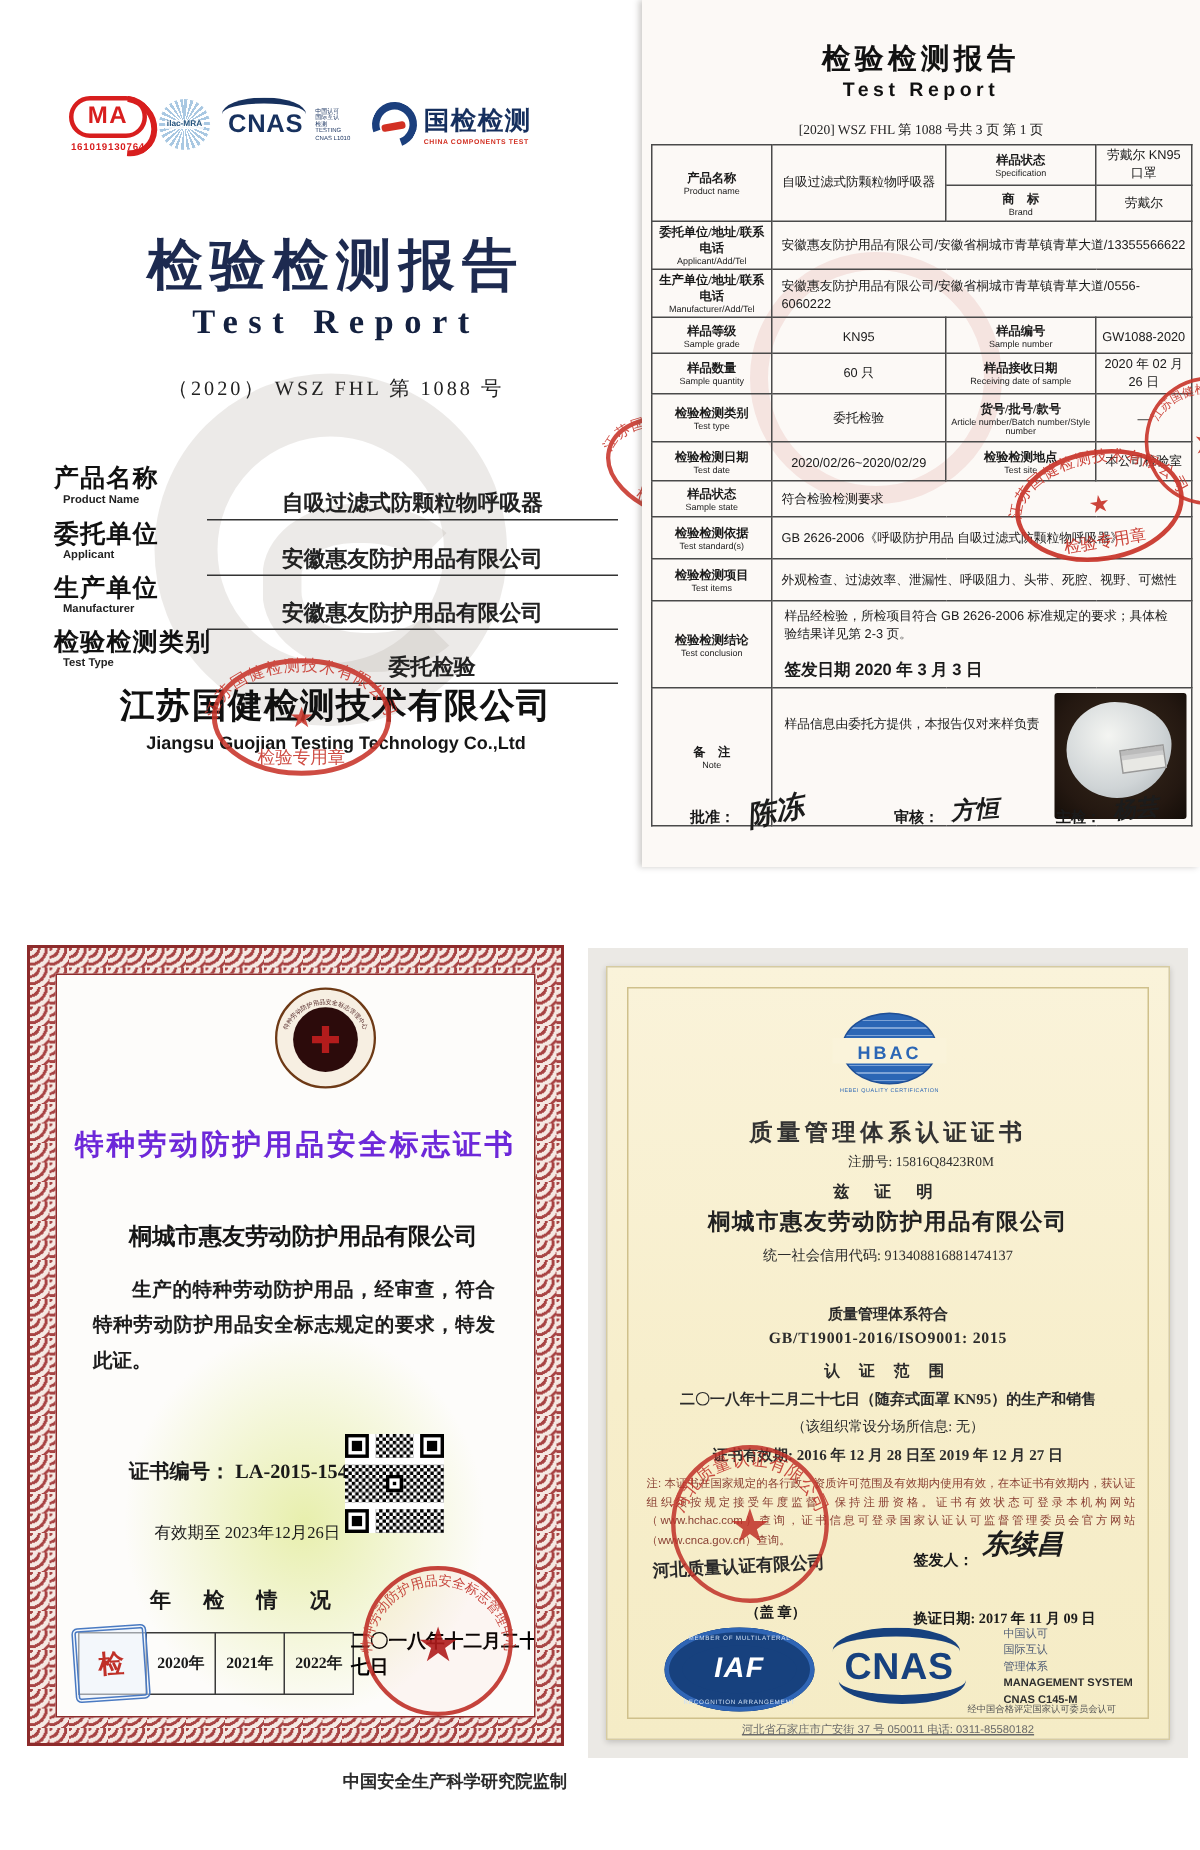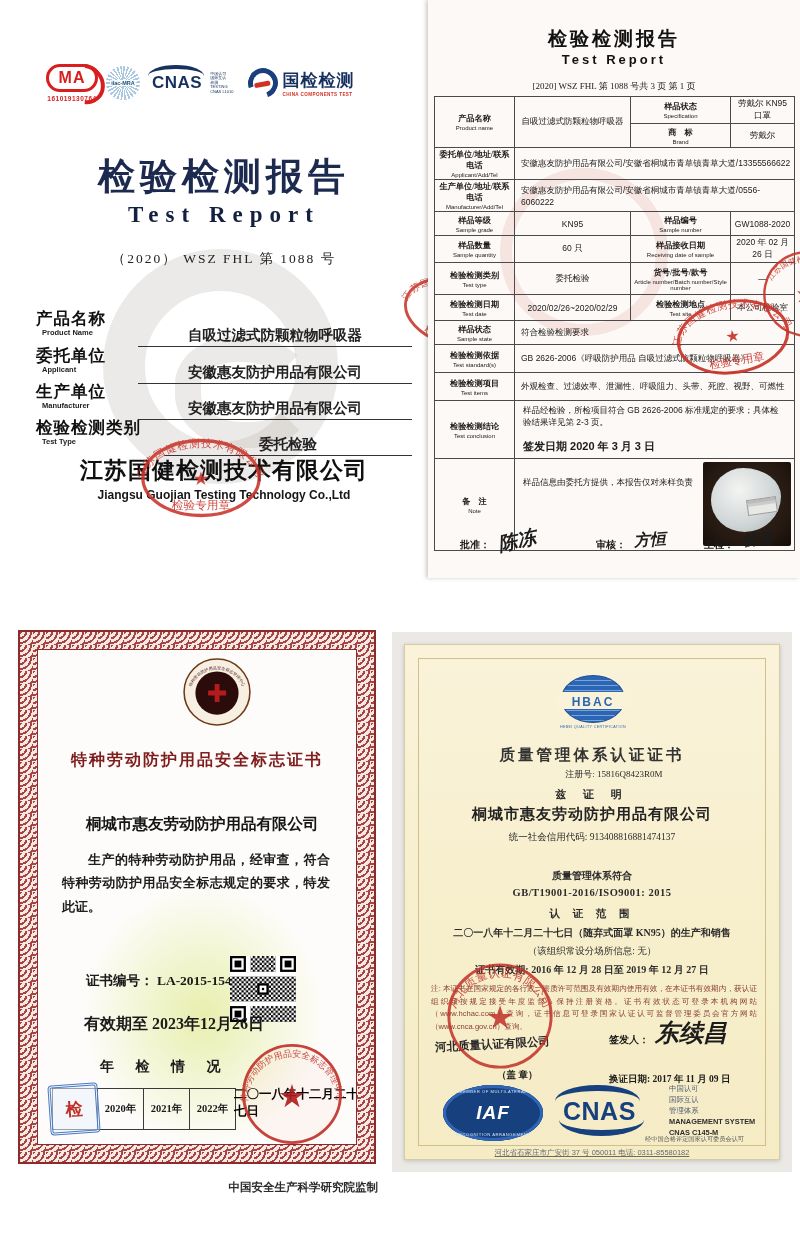--- a/index.html
+++ b/index.html
@@ -108,28 +108,28 @@
   .safety{position:absolute;left:18px;top:628px;width:364px;height:596px;background:#fff}
   .safety-border{position:absolute;left:0;top:2px;width:358px;height:534px;padding:17px;
     background:
       repeating-radial-gradient(circle at 0 0,rgba(158,47,47,.9) 0 2px,rgba(244,230,224,.9) 2px 5px);
     background-size:13px 13px;border:2px solid #8d2b2b}
   .safety-inner{position:relative;width:100%;height:100%;background:#fdfcfa;border:1px solid #8d2b2b;overflow:hidden}
   .green-wm{position:absolute;left:40px;top:230px;width:250px;height:270px;
     background:radial-gradient(ellipse at center,rgba(214,228,110,.55),rgba(214,228,110,0) 68%)}
   .emblem{position:absolute;left:143px;top:6px;width:72px;height:72px}
   .sf-title{position:absolute;left:0;top:100px;width:100%;text-align:center;
-    font-family:"Liberation Serif",serif;font-size:16px;font-weight:800;color:#7f1d1d;letter-spacing:2px}
+    font-family:"Liberation Serif",serif;font-size:19px;font-weight:800;color:#6d28d9;letter-spacing:2px}
   .sf-company{position:absolute;left:48px;top:164px;font-family:"Liberation Serif",serif;font-size:15.5px;font-weight:800;color:#151515}
   .sf-para{position:absolute;left:24px;right:26px;font-family:"Liberation Serif",serif;
     font-size:13px;font-weight:700;color:#1d1d1d;line-height:1.8;text-indent:2em;text-align:justify}
   .sf-p1{top:198px}.sf-p2{top:266px}
   .sf-certno{position:absolute;left:48px;top:322px;font-family:"Liberation Serif",serif;font-size:13.5px;font-weight:800}
   .qr{position:absolute;left:192px;top:306px;width:66px;height:66px;background:#fff}
-  .sf-valid{position:absolute;left:46px;top:364px;font-family:"Liberation Serif",serif;font-size:16px;font-weight:700}
+  .sf-valid{position:absolute;left:65px;top:364px;font-family:"Liberation Serif",serif;font-size:11px;font-weight:400}
   .sf-annual{position:absolute;left:62px;top:408px;font-family:"Liberation Serif",serif;font-size:14px;font-weight:800;letter-spacing:9px}
   .annual-table{position:absolute;left:14px;top:438px;display:flex}
   .annual-cell{width:46px;height:42px;border:1.5px solid #3a3a3a;border-left:none;display:flex;align-items:center;justify-content:center;
     font-size:10.5px;font-weight:700;font-family:"Liberation Serif",serif}
   .annual-cell:first-child{border-left:1.5px solid #3a3a3a;position:relative}
   .jian-stamp{position:absolute;left:-4px;top:-5px;width:50px;height:50px;border:3px double #4a7ac2;border-radius:4px;
     background:rgba(235,242,252,.55);display:flex;align-items:center;justify-content:center;transform:rotate(-4deg)}
   .jian-stamp span{color:#c03028;font-size:17px;font-weight:800;font-family:"Liberation Serif",serif}
   .sf-stamp{left:198px;top:388px;width:112px;height:112px;opacity:.9}
   .sf-date{position:absolute;left:196px;top:436px;width:126px;font-family:"Liberation Serif",serif;
@@ -161,21 +161,21 @@
   .qms-scopelab{top:262px;font-size:10.5px;letter-spacing:5px;font-weight:700}
   .qms-scope{top:281px;font-size:10px;font-weight:600}
   .qms-scopenote{top:300px;font-size:9.5px}
   .qms-valid{top:318px;font-size:10px;font-weight:600}
   .qms-note{position:absolute;left:26px;right:22px;top:338px;font-size:7.6px;line-height:1.65;color:#8a4034;text-align:justify}
   .qms-issuer{position:absolute;left:30px;top:392px;font-family:"Liberation Serif",serif;font-size:11.5px;font-weight:800;
     color:#2a2a2a;transform:rotate(-3deg)}
   .qms-sealnote{position:absolute;left:92px;top:424px;font-family:"Liberation Serif",serif;font-size:9.5px;font-weight:700}
   .qms-stamp{left:36px;top:312px;width:118px;height:118px;opacity:.85}
   .qms-signer-l{position:absolute;left:204px;top:388px;font-family:"Liberation Serif",serif;font-size:10px;font-weight:700}
-  .qms-signer{position:absolute;left:250px;top:372px;font-size:24px}
+  .qms-signer{position:absolute;left:250px;top:372px;font-size:18px}
   .qms-renew{position:absolute;left:204px;top:428px;font-family:"Liberation Serif",serif;font-size:9.5px;font-weight:600}
   .iaf{position:absolute;left:38px;top:440px;width:100px;height:56px;border-radius:50%;background:#17417e;
     box-shadow:inset 0 0 0 3px #2f65b5, inset 0 0 0 12px #17417e;display:flex;align-items:center;justify-content:center}
   .iaf .core{color:#ffffff;font-weight:800;font-size:19px;letter-spacing:1px;font-style:italic}
   .iaf .rt{position:absolute;width:100%;text-align:center;color:#cfe0f5;font-size:4.2px;letter-spacing:.5px}
   .iaf .rt.top{top:4px}.iaf .rt.bot{bottom:4px}
   .cnas-big{position:absolute;left:158px;top:452px}
   .cnas-big span{position:relative;display:inline-block;font-weight:800;font-size:25px;color:#17417e;letter-spacing:.5px}
   .cnas-big span:before{content:"";position:absolute;left:-8px;right:-4px;top:-12px;height:26px;border-top:6px solid #17417e;border-radius:50%}
   .cnas-big span:after{content:"";position:absolute;left:-4px;right:-8px;bottom:-10px;height:26px;border-bottom:6px solid #17417e;border-radius:50%}

